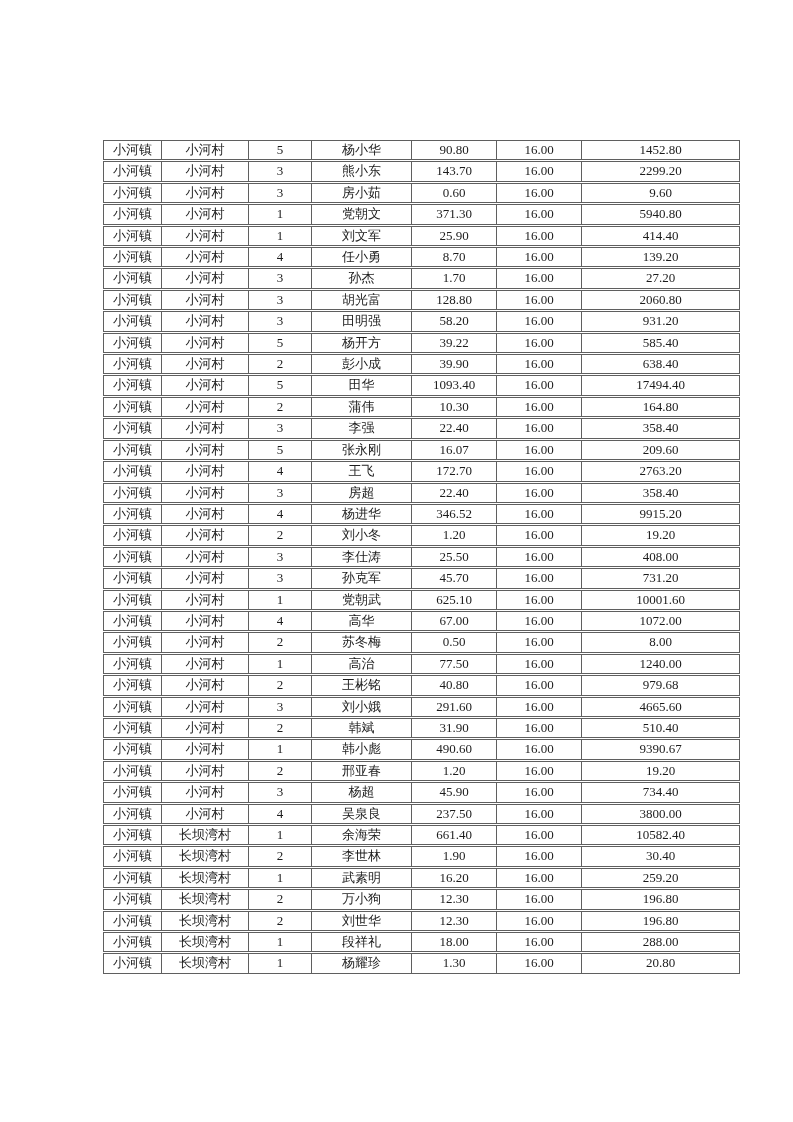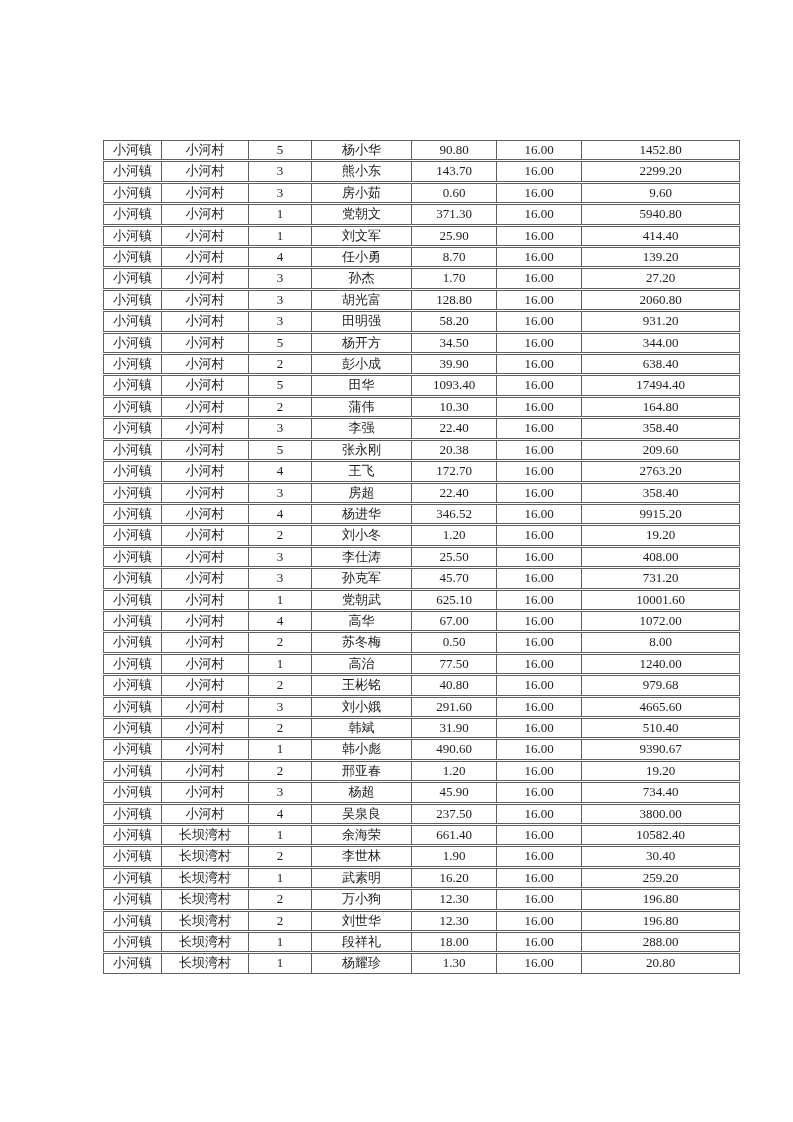--- a/index.html
+++ b/index.html
@@ -143,23 +143,23 @@
           <td>田明强</td>
           <td>58.20</td>
           <td>16.00</td>
           <td>931.20</td>
         </tr>
         <tr>
           <td>小河镇</td>
           <td>小河村</td>
           <td>5</td>
           <td>杨开方</td>
-          <td>34.50</td>
-          <td>16.00</td>
-          <td>344.00</td>
+          <td>39.22</td>
+          <td>16.00</td>
+          <td>585.40</td>
         </tr>
         <tr>
           <td>小河镇</td>
           <td>小河村</td>
           <td>2</td>
           <td>彭小成</td>
           <td>39.90</td>
           <td>16.00</td>
           <td>638.40</td>
         </tr>
@@ -188,21 +188,21 @@
           <td>李强</td>
           <td>22.40</td>
           <td>16.00</td>
           <td>358.40</td>
         </tr>
         <tr>
           <td>小河镇</td>
           <td>小河村</td>
           <td>5</td>
           <td>张永刚</td>
-          <td>20.38</td>
+          <td>16.07</td>
           <td>16.00</td>
           <td>209.60</td>
         </tr>
         <tr>
           <td>小河镇</td>
           <td>小河村</td>
           <td>4</td>
           <td>王飞</td>
           <td>172.70</td>
           <td>16.00</td>

